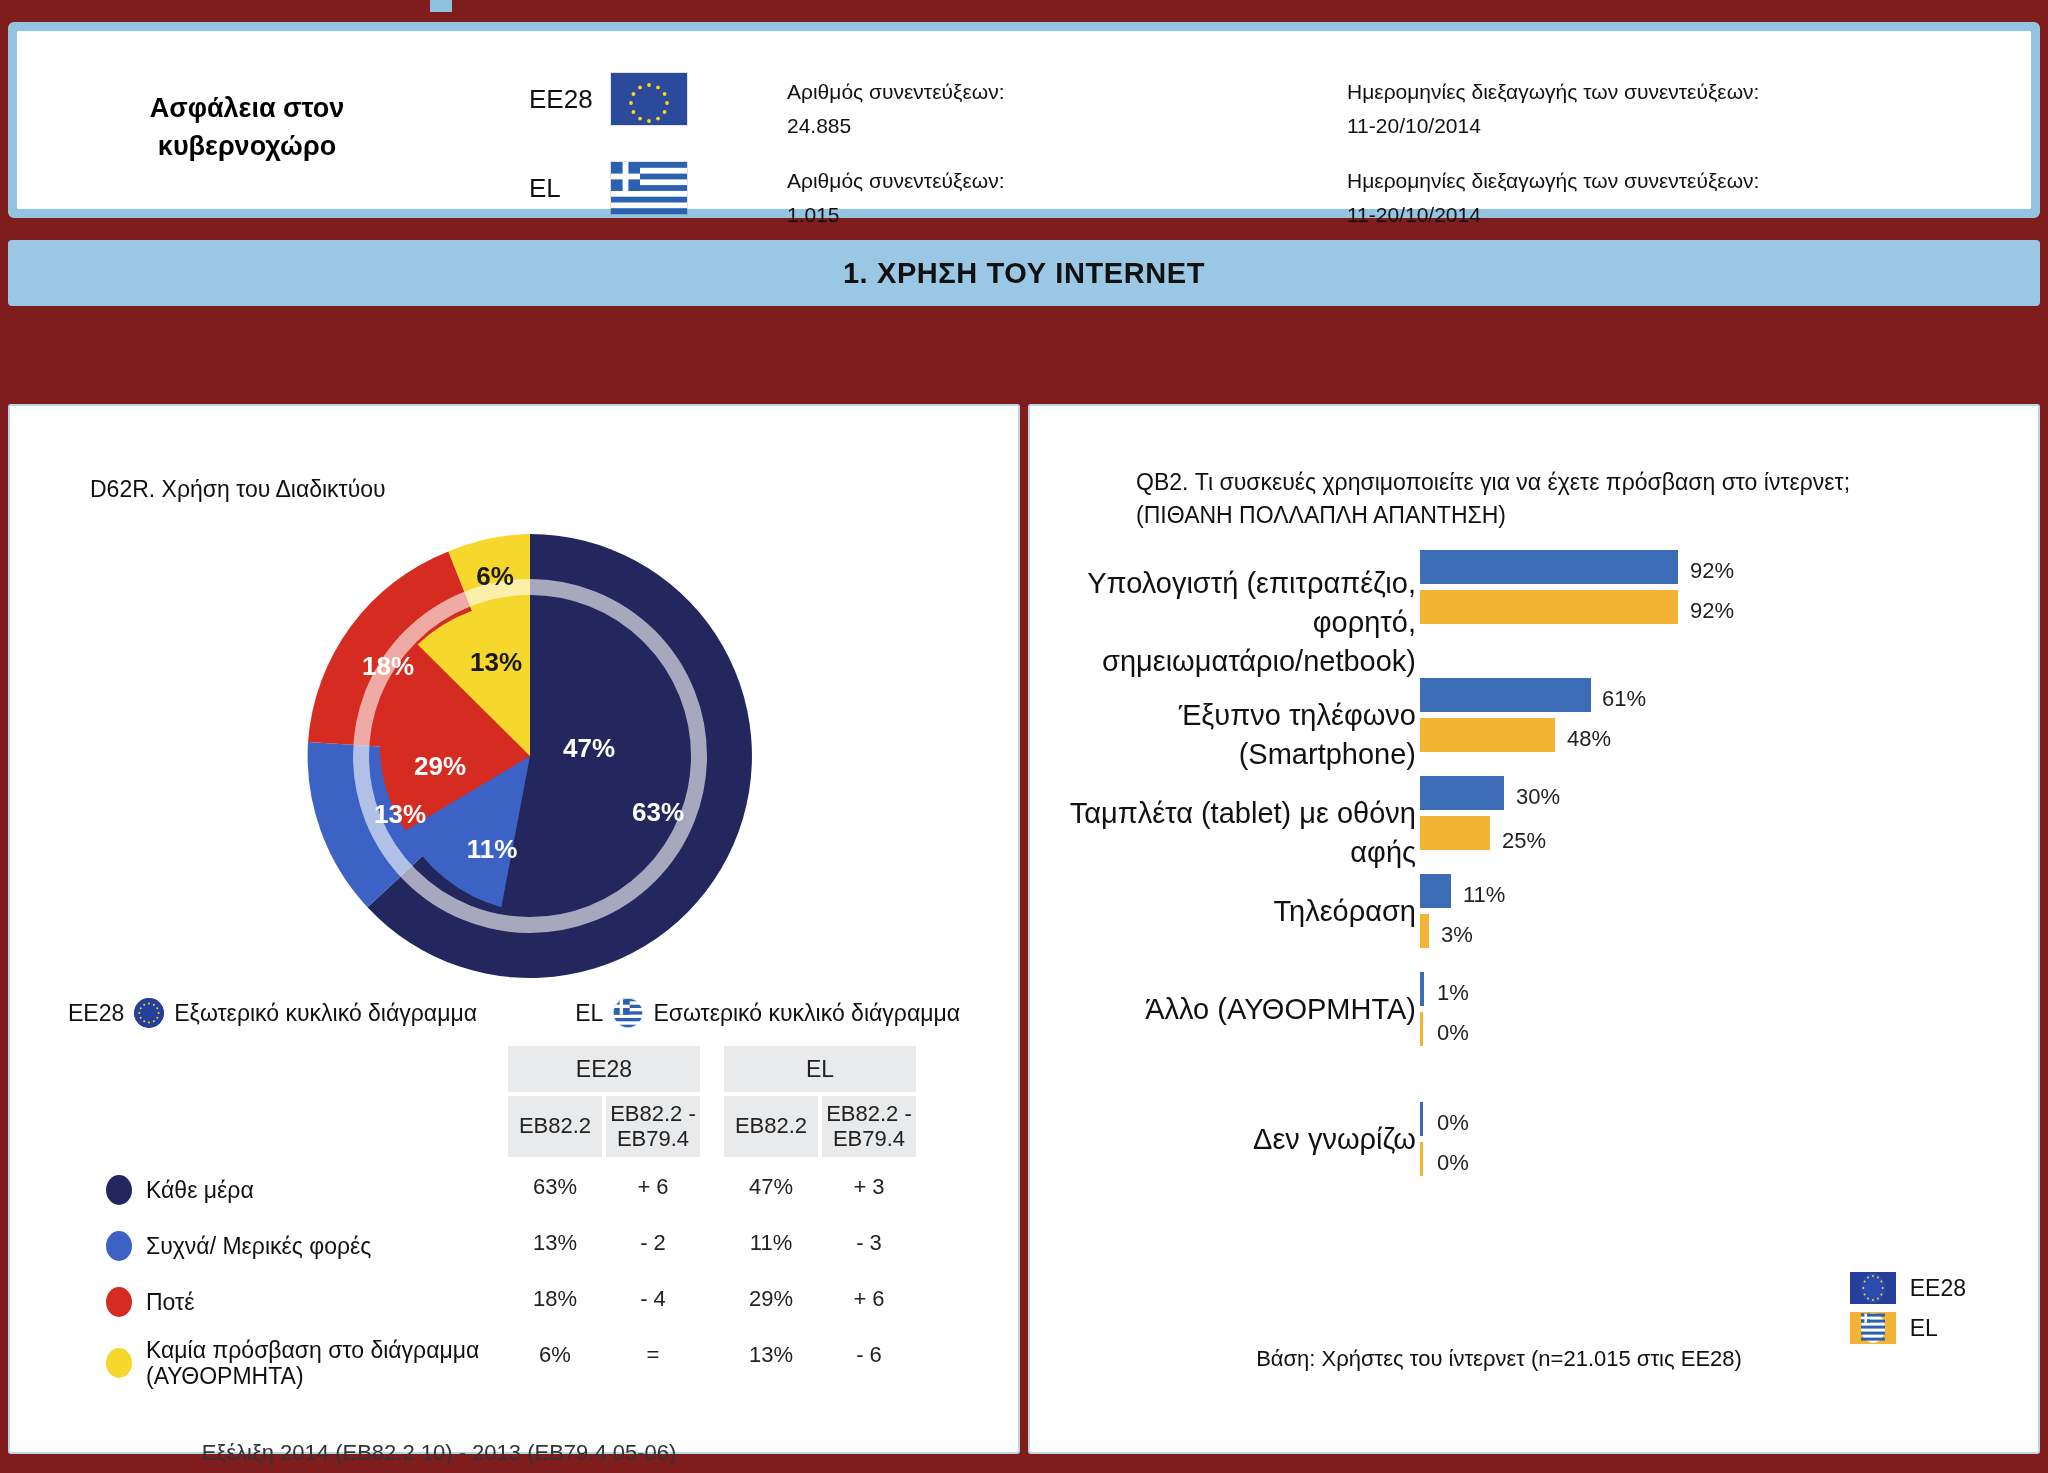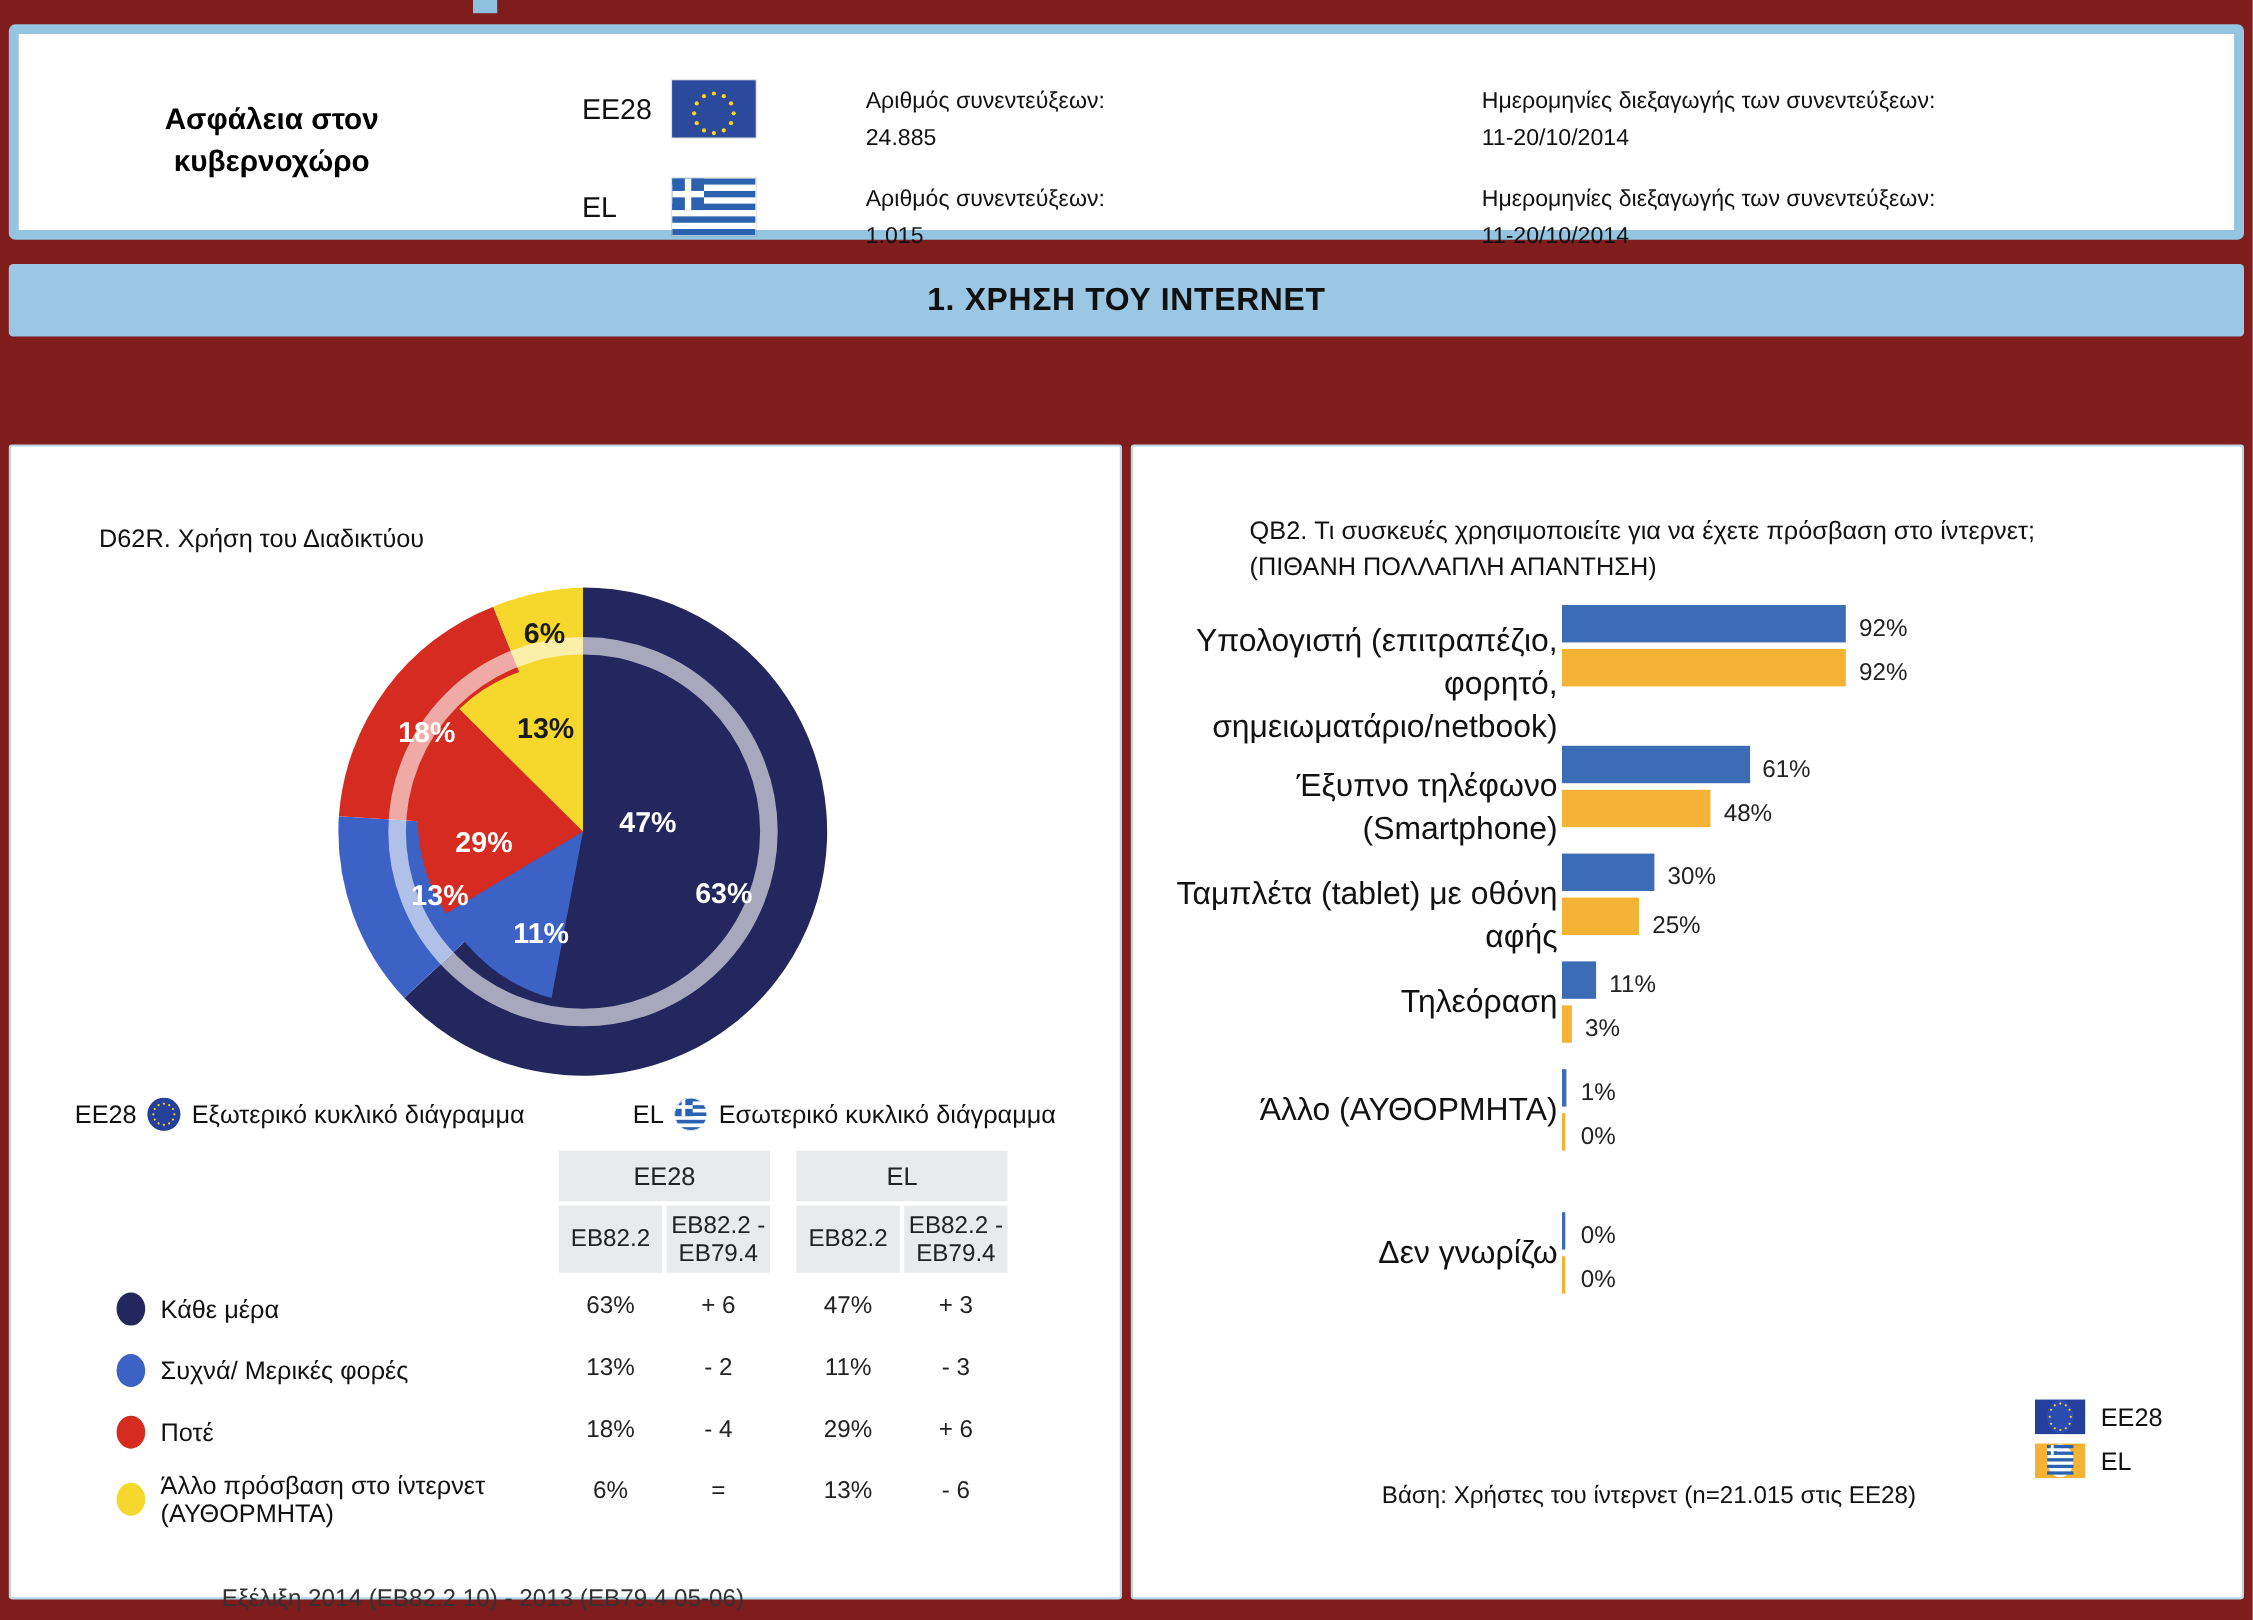--- a/index.html
+++ b/index.html
@@ -340,21 +340,21 @@
         <div class="legend-item">
           <span class="dot" style="background:#3b62c4"></span>
           <span class="lbl">Συχνά/ Μερικές φορές</span>
         </div>
         <div class="legend-item">
           <span class="dot" style="background:#d62b20"></span>
           <span class="lbl">Ποτέ</span>
         </div>
         <div class="legend-item two">
           <span class="dot" style="background:#f5d82b"></span>
-          <span class="lbl" style="max-width:340px">Άλλο πρόσβαση στο ίντερνετ (ΑΥΘΟΡΜΗΤΑ)</span>
+          <span class="lbl" style="max-width:340px">Καμία πρόσβαση στο διάγραμμα (ΑΥΘΟΡΜΗΤΑ)</span>
         </div>
       </div>
 
       <table class="tbl">
         <thead>
           <tr>
             <th class="grp" colspan="2">EE28</th>
             <th class="spacer"></th>
             <th class="grp" colspan="2">EL</th>
           </tr>

